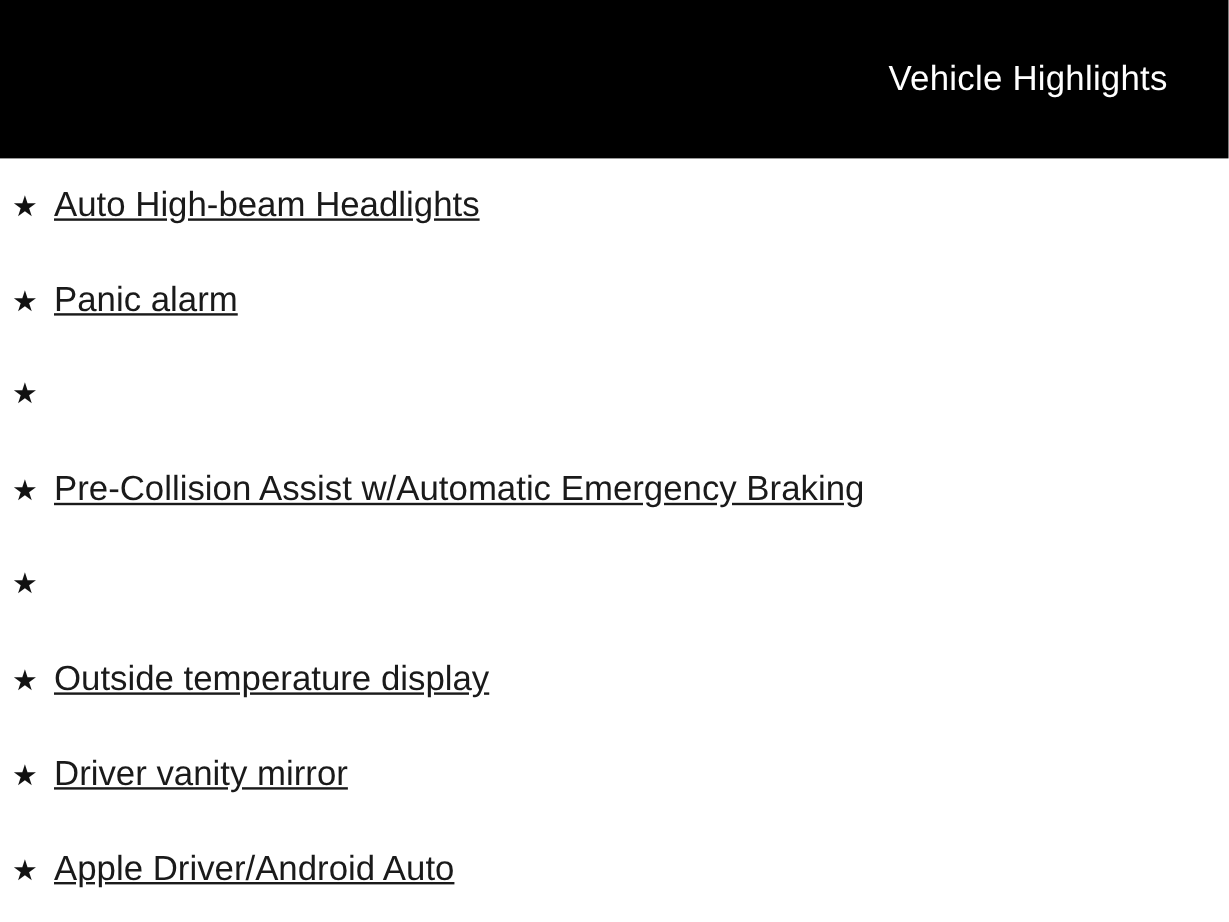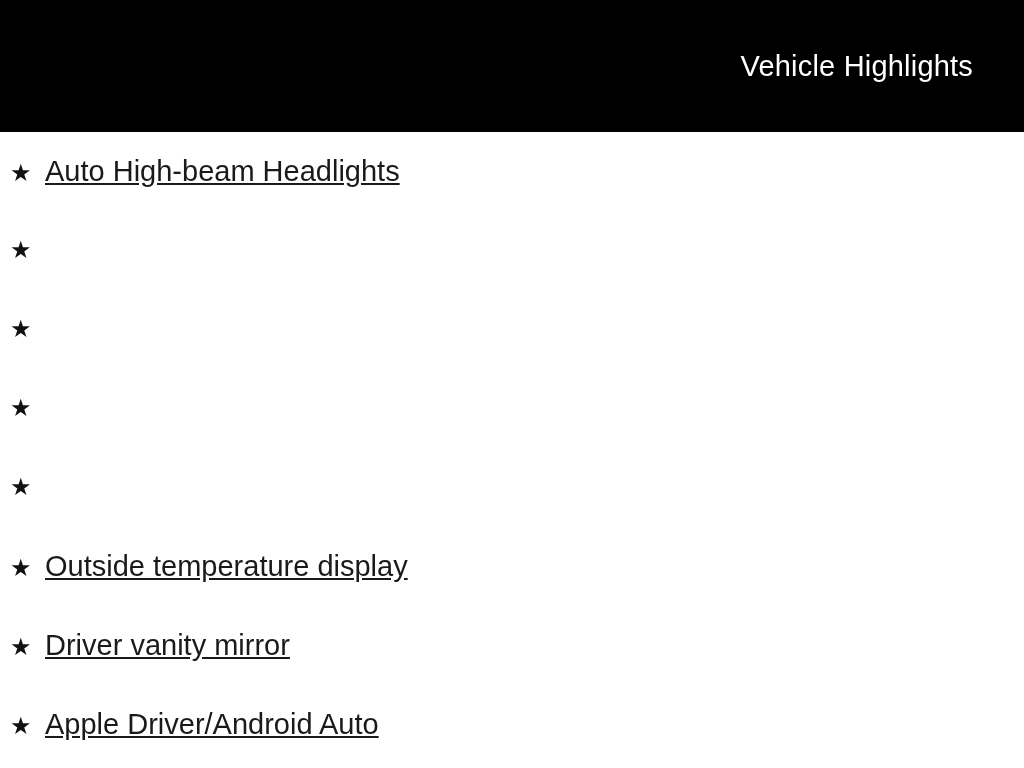--- a/index.html
+++ b/index.html
@@ -70,26 +70,28 @@
     <span class="header-title">Vehicle Highlights</span>
   </div>
 
   <ul class="feature-list">
     <li class="feature-item">
       <span class="star">★</span>
       <span class="feature-label">Auto High-beam Headlights</span>
     </li>
     <li class="feature-item">
       <span class="star">★</span>
+      <span class="feature-label">Panic alarm</span>
     </li>
     <li class="feature-item">
       <span class="star">★</span>
     </li>
     <li class="feature-item">
       <span class="star">★</span>
+      <span class="feature-label">Pre-Collision Assist w/Automatic Emergency Braking</span>
     </li>
     <li class="feature-item">
       <span class="star">★</span>
     </li>
     <li class="feature-item">
       <span class="star">★</span>
       <span class="feature-label">Outside temperature display</span>
     </li>
     <li class="feature-item">
       <span class="star">★</span>

